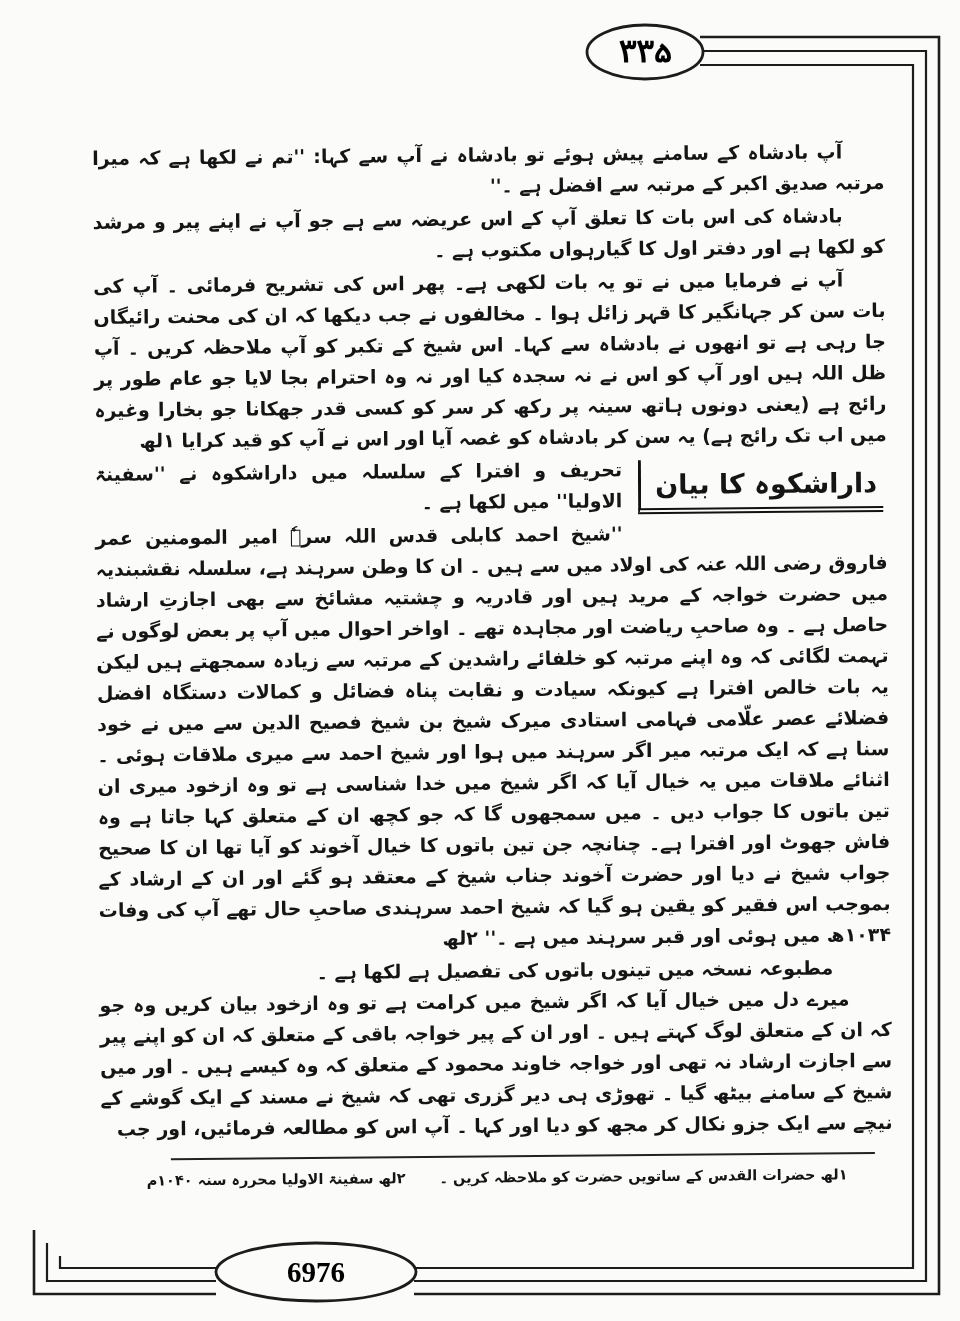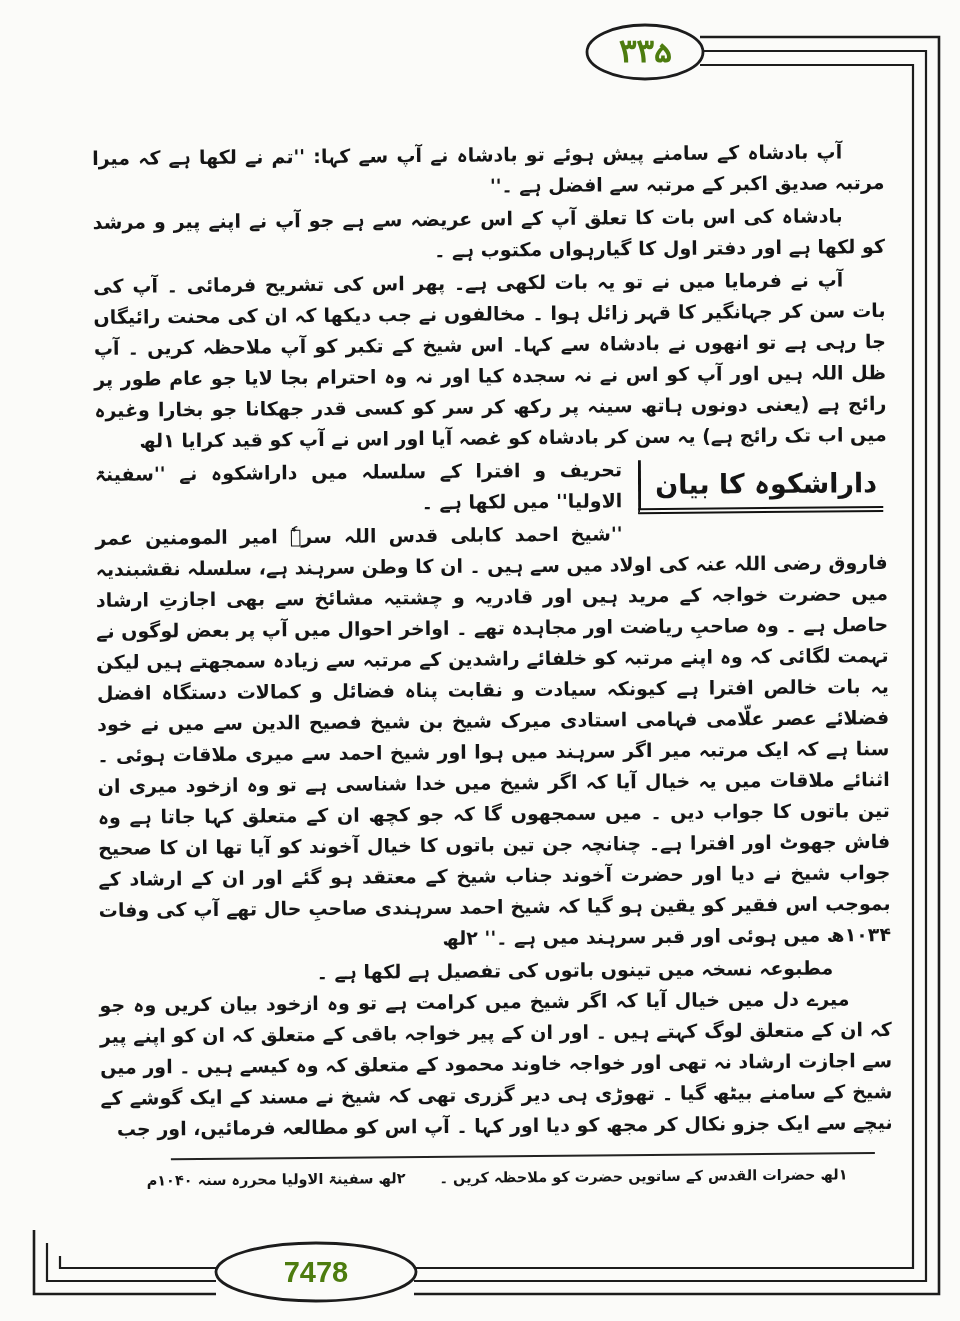--- a/index.html
+++ b/index.html
@@ -5,22 +5,22 @@
   html,body{margin:0;padding:0;}
   body{
     width:960px;height:1321px;position:relative;overflow:hidden;
     background:#fbfbf9;
     font-family:"DejaVu Sans",sans-serif;
     color:#151515;
   }
   
   .frame-svg{position:absolute;inset:0;width:960px;height:1321px;}
   .cartouche-label{
-    position:absolute;font-family:Liberation Sans, sans-serif;
-    font-weight:bold;color:#4d7c0f;text-align:center;direction:rtl;
+    position:absolute;font-family:Liberation Serif, serif;
+    font-weight:bold;color:#000000;text-align:center;direction:rtl;
   }
   .cartouche-top{left:588px;top:30px;width:115px;height:44px;font-size:30px;line-height:44px;}
   .cartouche-bottom{left:222px;top:1249px;width:188px;height:46px;font-size:29px;line-height:46px;}
   
   .page-body{
     position:absolute;left:92px;top:136px;width:792px;
     direction:rtl;text-align:justify;
     font-size:19px;line-height:31px;font-weight:bold;
     transform:rotate(-0.5deg);transform-origin:top right;
   }
@@ -57,21 +57,21 @@
     <path d="M 216 1281 H 47 V 1243" stroke-width="2.2"></path>
     <path d="M 216 1268 H 60 V 1256" stroke-width="2.2"></path>
   </g>
 
   <ellipse cx="645" cy="52" rx="58" ry="27" fill="#fbfbf9" stroke="#1c1c1c" stroke-width="2.8"></ellipse>
 
   <ellipse cx="316" cy="1272" rx="100" ry="29" fill="#fbfbf9" stroke="#1c1c1c" stroke-width="2.8"></ellipse>
 </svg>
 
 <div class="cartouche-label cartouche-top">۳۳۵</div>
-<div class="cartouche-label cartouche-bottom">7478</div>
+<div class="cartouche-label cartouche-bottom">6976</div>
 
 <div class="page-body">
 
   <p class="para">آپ بادشاہ کے سامنے پیش ہوئے تو بادشاہ نے آپ سے کہا: ''تم نے لکھا ہے کہ میرا مرتبہ صدیق اکبر کے مرتبہ سے افضل ہے ۔''</p>
 
   <p class="para">بادشاہ کی اس بات کا تعلق آپ کے اس عریضہ سے ہے جو آپ نے اپنے پیر و مرشد کو لکھا ہے اور دفتر اول کا گیارہواں مکتوب ہے ۔</p>
 
   <p class="para">آپ نے فرمایا میں نے تو یہ بات لکھی ہے۔ پھر اس کی تشریح فرمائی ۔ آپ کی بات سن کر جہانگیر کا قہر زائل ہوا ۔ مخالفوں نے جب دیکھا کہ ان کی محنت رائیگاں جا رہی ہے تو انھوں نے بادشاہ سے کہا۔ اس شیخ کے تکبر کو آپ ملاحظہ کریں ۔ آپ ظل اللہ ہیں اور آپ کو اس نے نہ سجدہ کیا اور نہ وہ احترام بجا لایا جو عام طور پر رائج ہے (یعنی دونوں ہاتھ سینہ پر رکھ کر سر کو کسی قدر جھکانا جو بخارا وغیرہ میں اب تک رائج ہے) یہ سن کر بادشاہ کو غصہ آیا اور اس نے آپ کو قید کرایا ۱لھ</p>
 
   <div class="section-flow">

